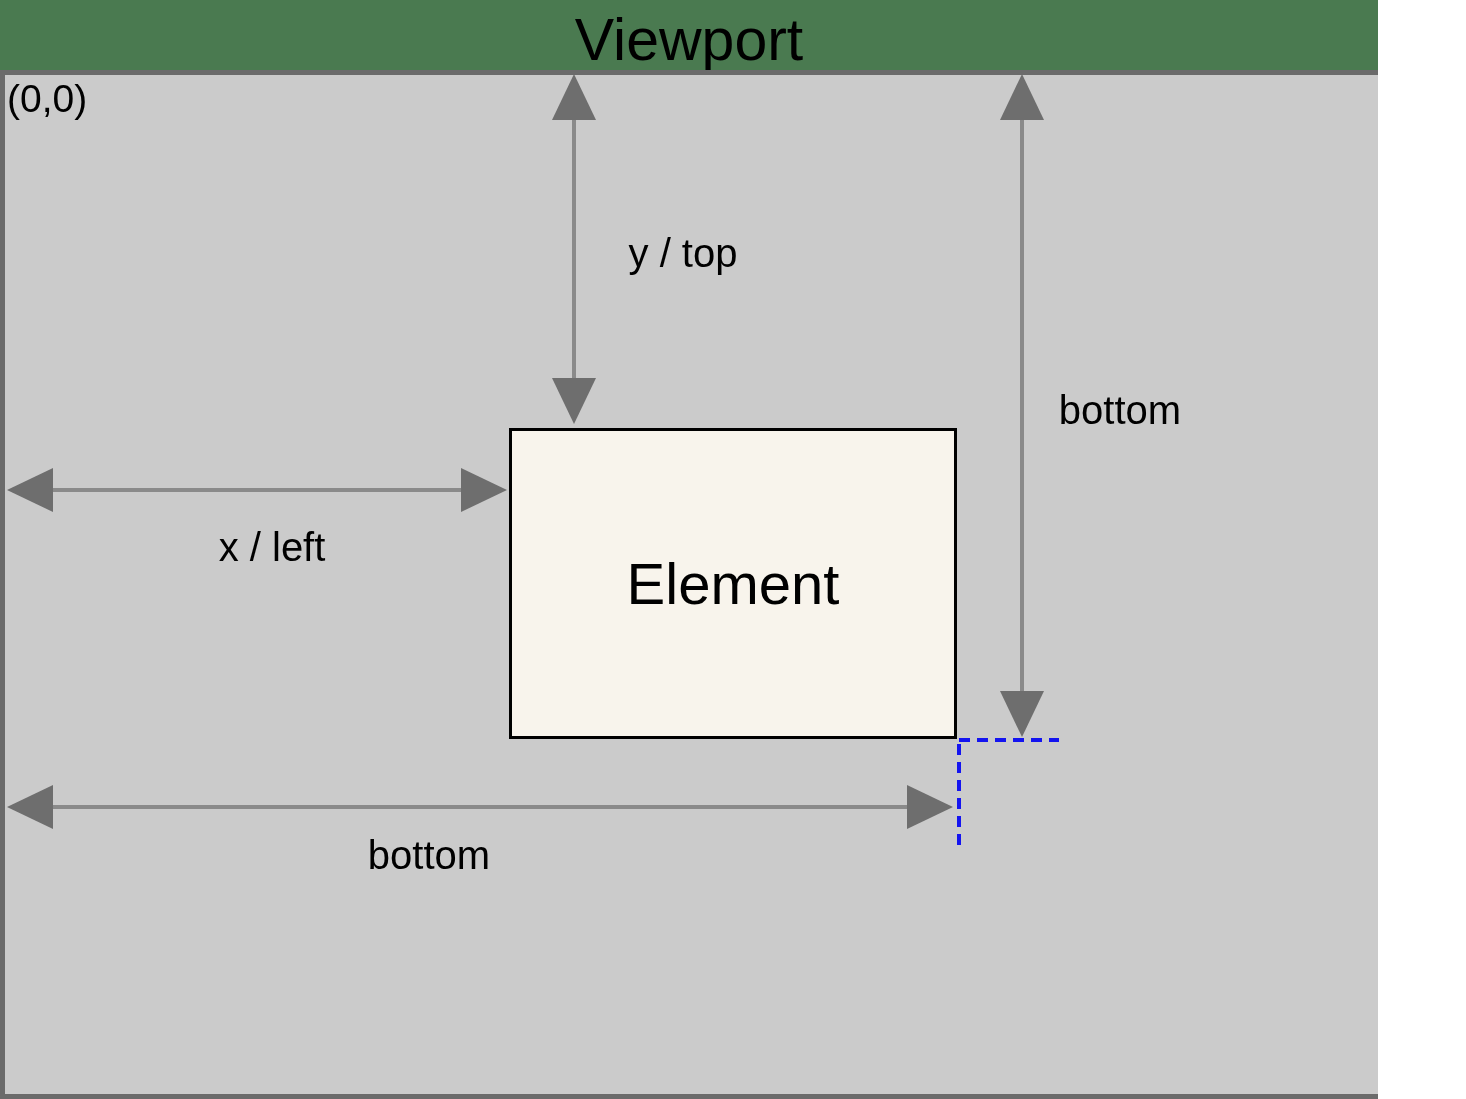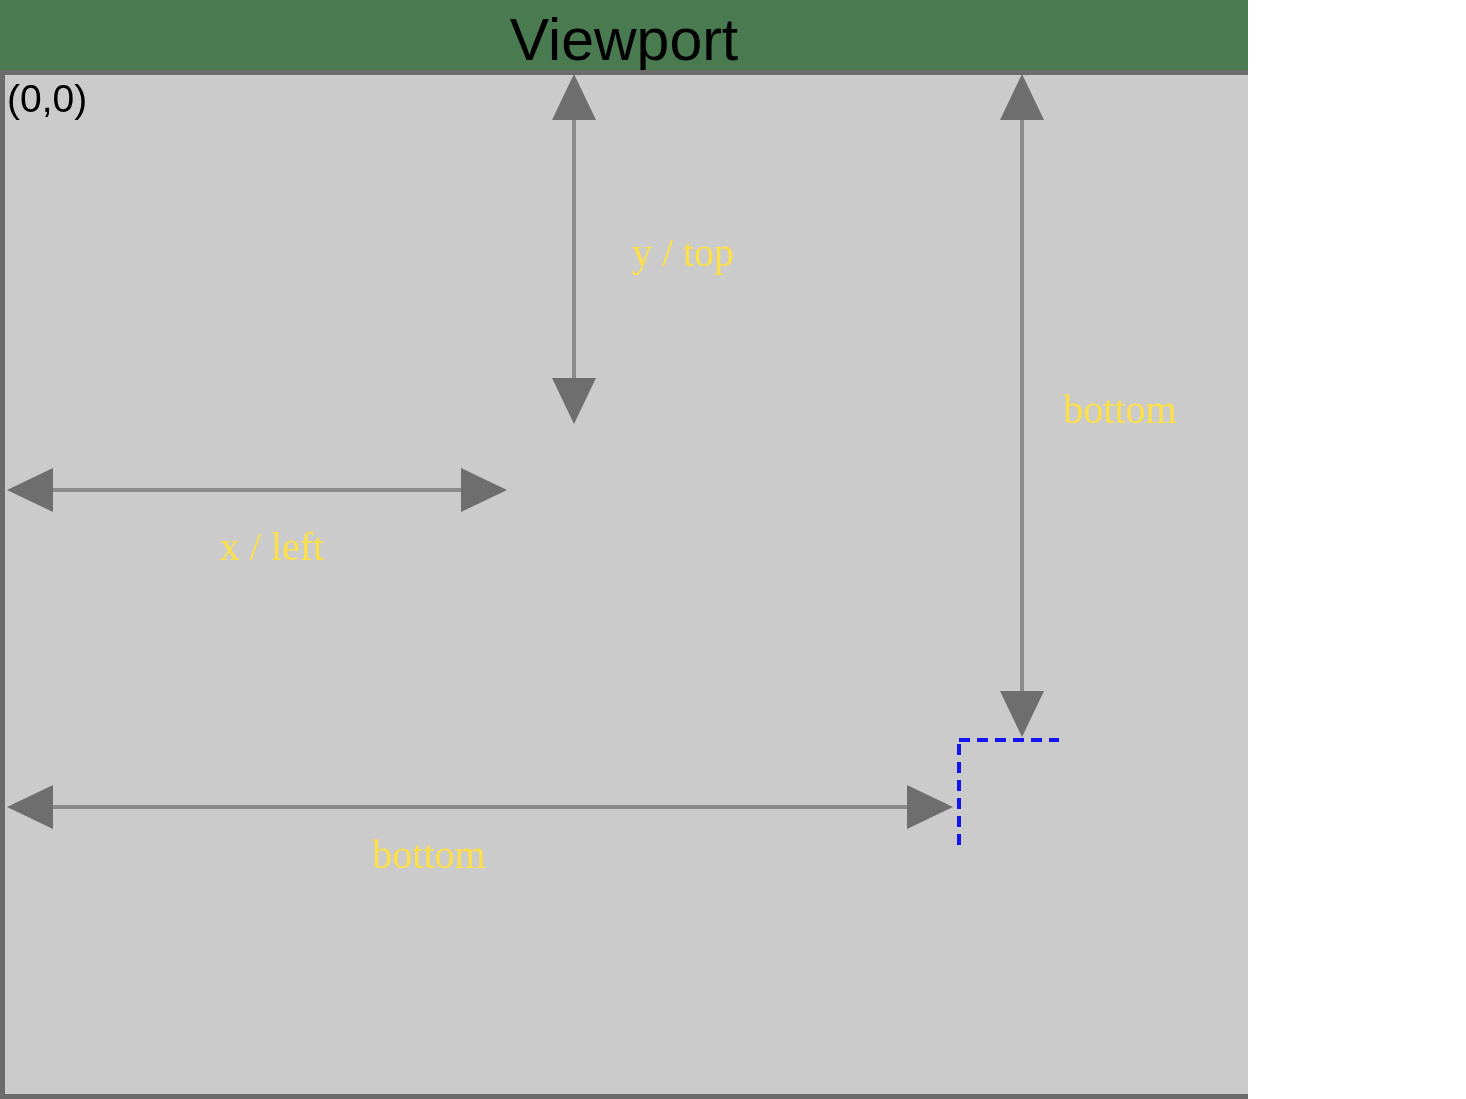--- a/index.html
+++ b/index.html
@@ -1,19 +1,19 @@
 <!DOCTYPE html>
 <html style="--header-green: #4a7a50; --viewport-gray: #cbcbcb; --viewport-border: #6b6b6b; --arrow-line: #8a8a8a; --arrow-head: #6e6e6e; --element-fill: #f8f4ec; --element-border: #000000; --guide-blue: #1414f0; --text-black: #000000;"><head>
 <meta charset="utf-8">
 <style>
   html, body { margin: 0; padding: 0; background: #ffffff; }
 
   .stage {
     position: relative;
-    width: 1248px;
+    width: 1378px;
     height: 1099px;
     overflow: hidden;
     background: var(--header-green, #4a7a50);
     font-family: "Liberation Sans", sans-serif;
     color: var(--text-black, #000000);
   }
 
   .header {
     position: absolute;
     left: 0; top: 0;
@@ -78,25 +78,25 @@
     align-items: center;
     justify-content: center;
   }
   .element-box .element-label {
     font-size: 58px;
     line-height: 1;
   }
 
   .mono-label {
     position: absolute;
-    font-family: Liberation Serif, serif;
+    font-family: Liberation Sans, sans-serif;
     font-size: 40px;
     line-height: 1;
     white-space: pre;
-    color: #fde047;
+    color: #000000;
     transform: translateX(-50%);
   }
   .lbl-y-top   { left: 683px;  top: 233px; }
   .lbl-x-left  { left: 272px;  top: 527px; }
   .lbl-bottom  { left: 1120px; top: 390px; }
   .lbl-right   { left: 429px;  top: 835px; }
 </style>
 </head>
 <body>
 
@@ -135,19 +135,22 @@
       <polygon class="arrow-head" points="7,807 53,785 53,829"></polygon>
       <polygon class="arrow-head" points="953,807 907,785 907,829"></polygon>
     </g>
 
     <g>
       <line class="guide" x1="959" y1="740" x2="1059" y2="740"></line>
       <line class="guide" x1="959" y1="744" x2="959" y2="847"></line>
     </g>
   </svg>
 
+  <div class="element-box">
+    <div class="element-label">Element</div>
+  </div>
 
   <div class="mono-label lbl-y-top">y / top</div>
   <div class="mono-label lbl-x-left">x / left</div>
   <div class="mono-label lbl-bottom">bottom</div>
   <div class="mono-label lbl-right">bottom</div>
 
 </div>
 
 </body></html>

